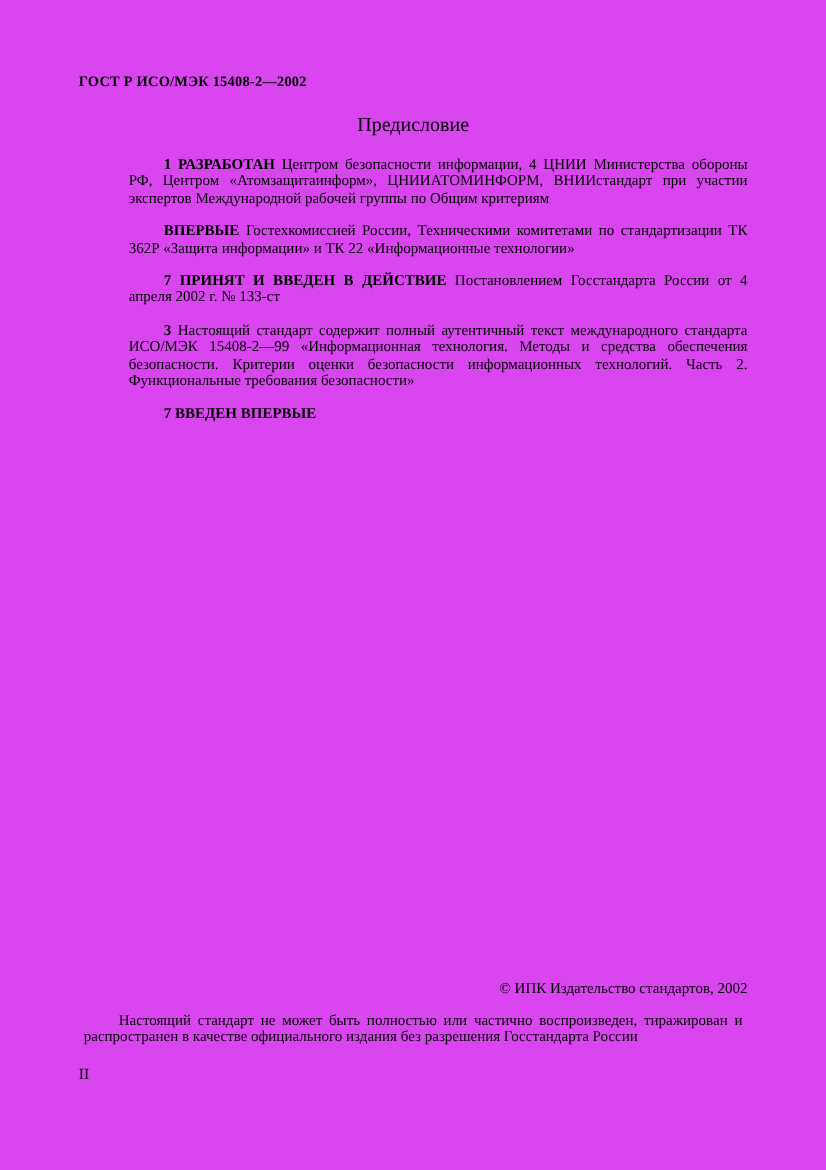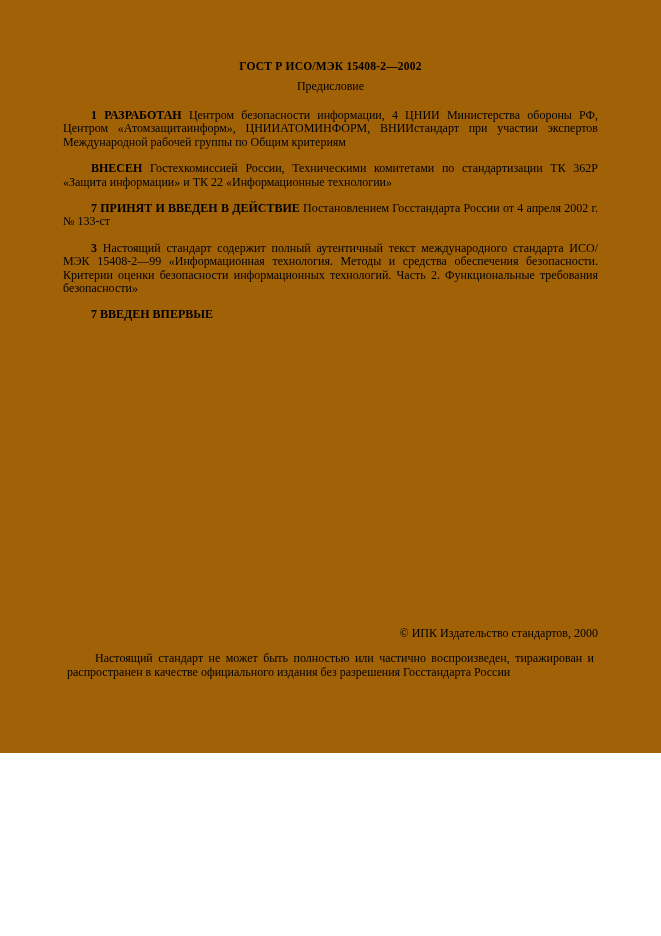--- a/index.html
+++ b/index.html
@@ -11,41 +11,41 @@
     width: 661px;
     height: 936px;
     overflow: hidden;
     font-family: "Liberation Serif", serif;
     color: #000000;
     -webkit-font-smoothing: antialiased;
   }
   .page {
     box-sizing: border-box;
     width: 661px;
-    height: 753px;
+    height: 936px;
     padding: 60px 63px 70px 63px;
     display: flex;
     flex-direction: column;
-    background: #a16207;
-    align-items: center;
+    background: #d946ef;
   }
   .doc-header {
     font-size: 11.5px;
     font-weight: bold;
     letter-spacing: 0.2px;
   }
   .section-title {
-    margin-top: 7px;
+    margin-top: 20px;
     text-align: center;
-    font-size: 12px;
+    font-size: 16px;
   }
   .paragraphs {
     margin-top: 15px;
     font-size: 12px;
     line-height: 13.4px;
+    margin-left: 40px;
   }
   .para {
     margin: 0 0 13px 0;
     text-indent: 28px;
     text-align: justify;
   }
   .para .lead {
     font-weight: bold;
   }
   .bottom-block {
@@ -76,35 +76,36 @@
 
   <div class="section-title">Предисловие</div>
 
   <div class="paragraphs">
 
     <p class="para">
       <span class="lead">1 РАЗРАБОТАН</span><span> Центром безопасности информации, 4 ЦНИИ Министерства обороны РФ, Центром «Атомзащитаинформ», ЦНИИАТОМИНФОРМ, ВНИИстандарт при участии экспертов Международной рабочей группы по Общим критериям</span>
     </p>
 
     <p class="para">
-      <span class="lead">ВНЕСЕН</span><span> Гостехкомиссией России, Техническими комитетами по стандартизации ТК 362Р «Защита информации» и ТК 22 «Информационные технологии»</span>
+      <span class="lead">ВПЕРВЫЕ</span><span> Гостехкомиссией России, Техническими комитетами по стандартизации ТК 362Р «Защита информации» и ТК 22 «Информационные технологии»</span>
     </p>
 
     <p class="para">
       <span class="lead">7 ПРИНЯТ И ВВЕДЕН В ДЕЙСТВИЕ</span><span> Постановлением Госстандарта России от 4 апреля 2002 г. № 133-ст</span>
     </p>
 
     <p class="para">
       <span class="lead">3</span><span> Настоящий стандарт содержит полный аутентичный текст международного стандарта ИСО/МЭК 15408-2—99 «Информационная технология. Методы и средства обеспечения безопасности. Критерии оценки безопасности информационных технологий. Часть 2. Функциональные требования безопасности»</span>
     </p>
 
     <p class="para">
       <span class="lead">7 ВВЕДЕН ВПЕРВЫЕ</span><span></span>
     </p>
 
   </div>
 
   <div class="bottom-block">
-    <p class="copyright">© ИПК Издательство стандартов, 2000</p>
+    <p class="copyright">© ИПК Издательство стандартов, 2002</p>
     <p class="footer-note">Настоящий стандарт не может быть полностью или частично воспроизведен, тиражирован и распространен в качестве официального издания без разрешения Госстандарта России</p>
+    <div class="page-number">II</div>
   </div>
 
 </div>
 
 </body></html>

